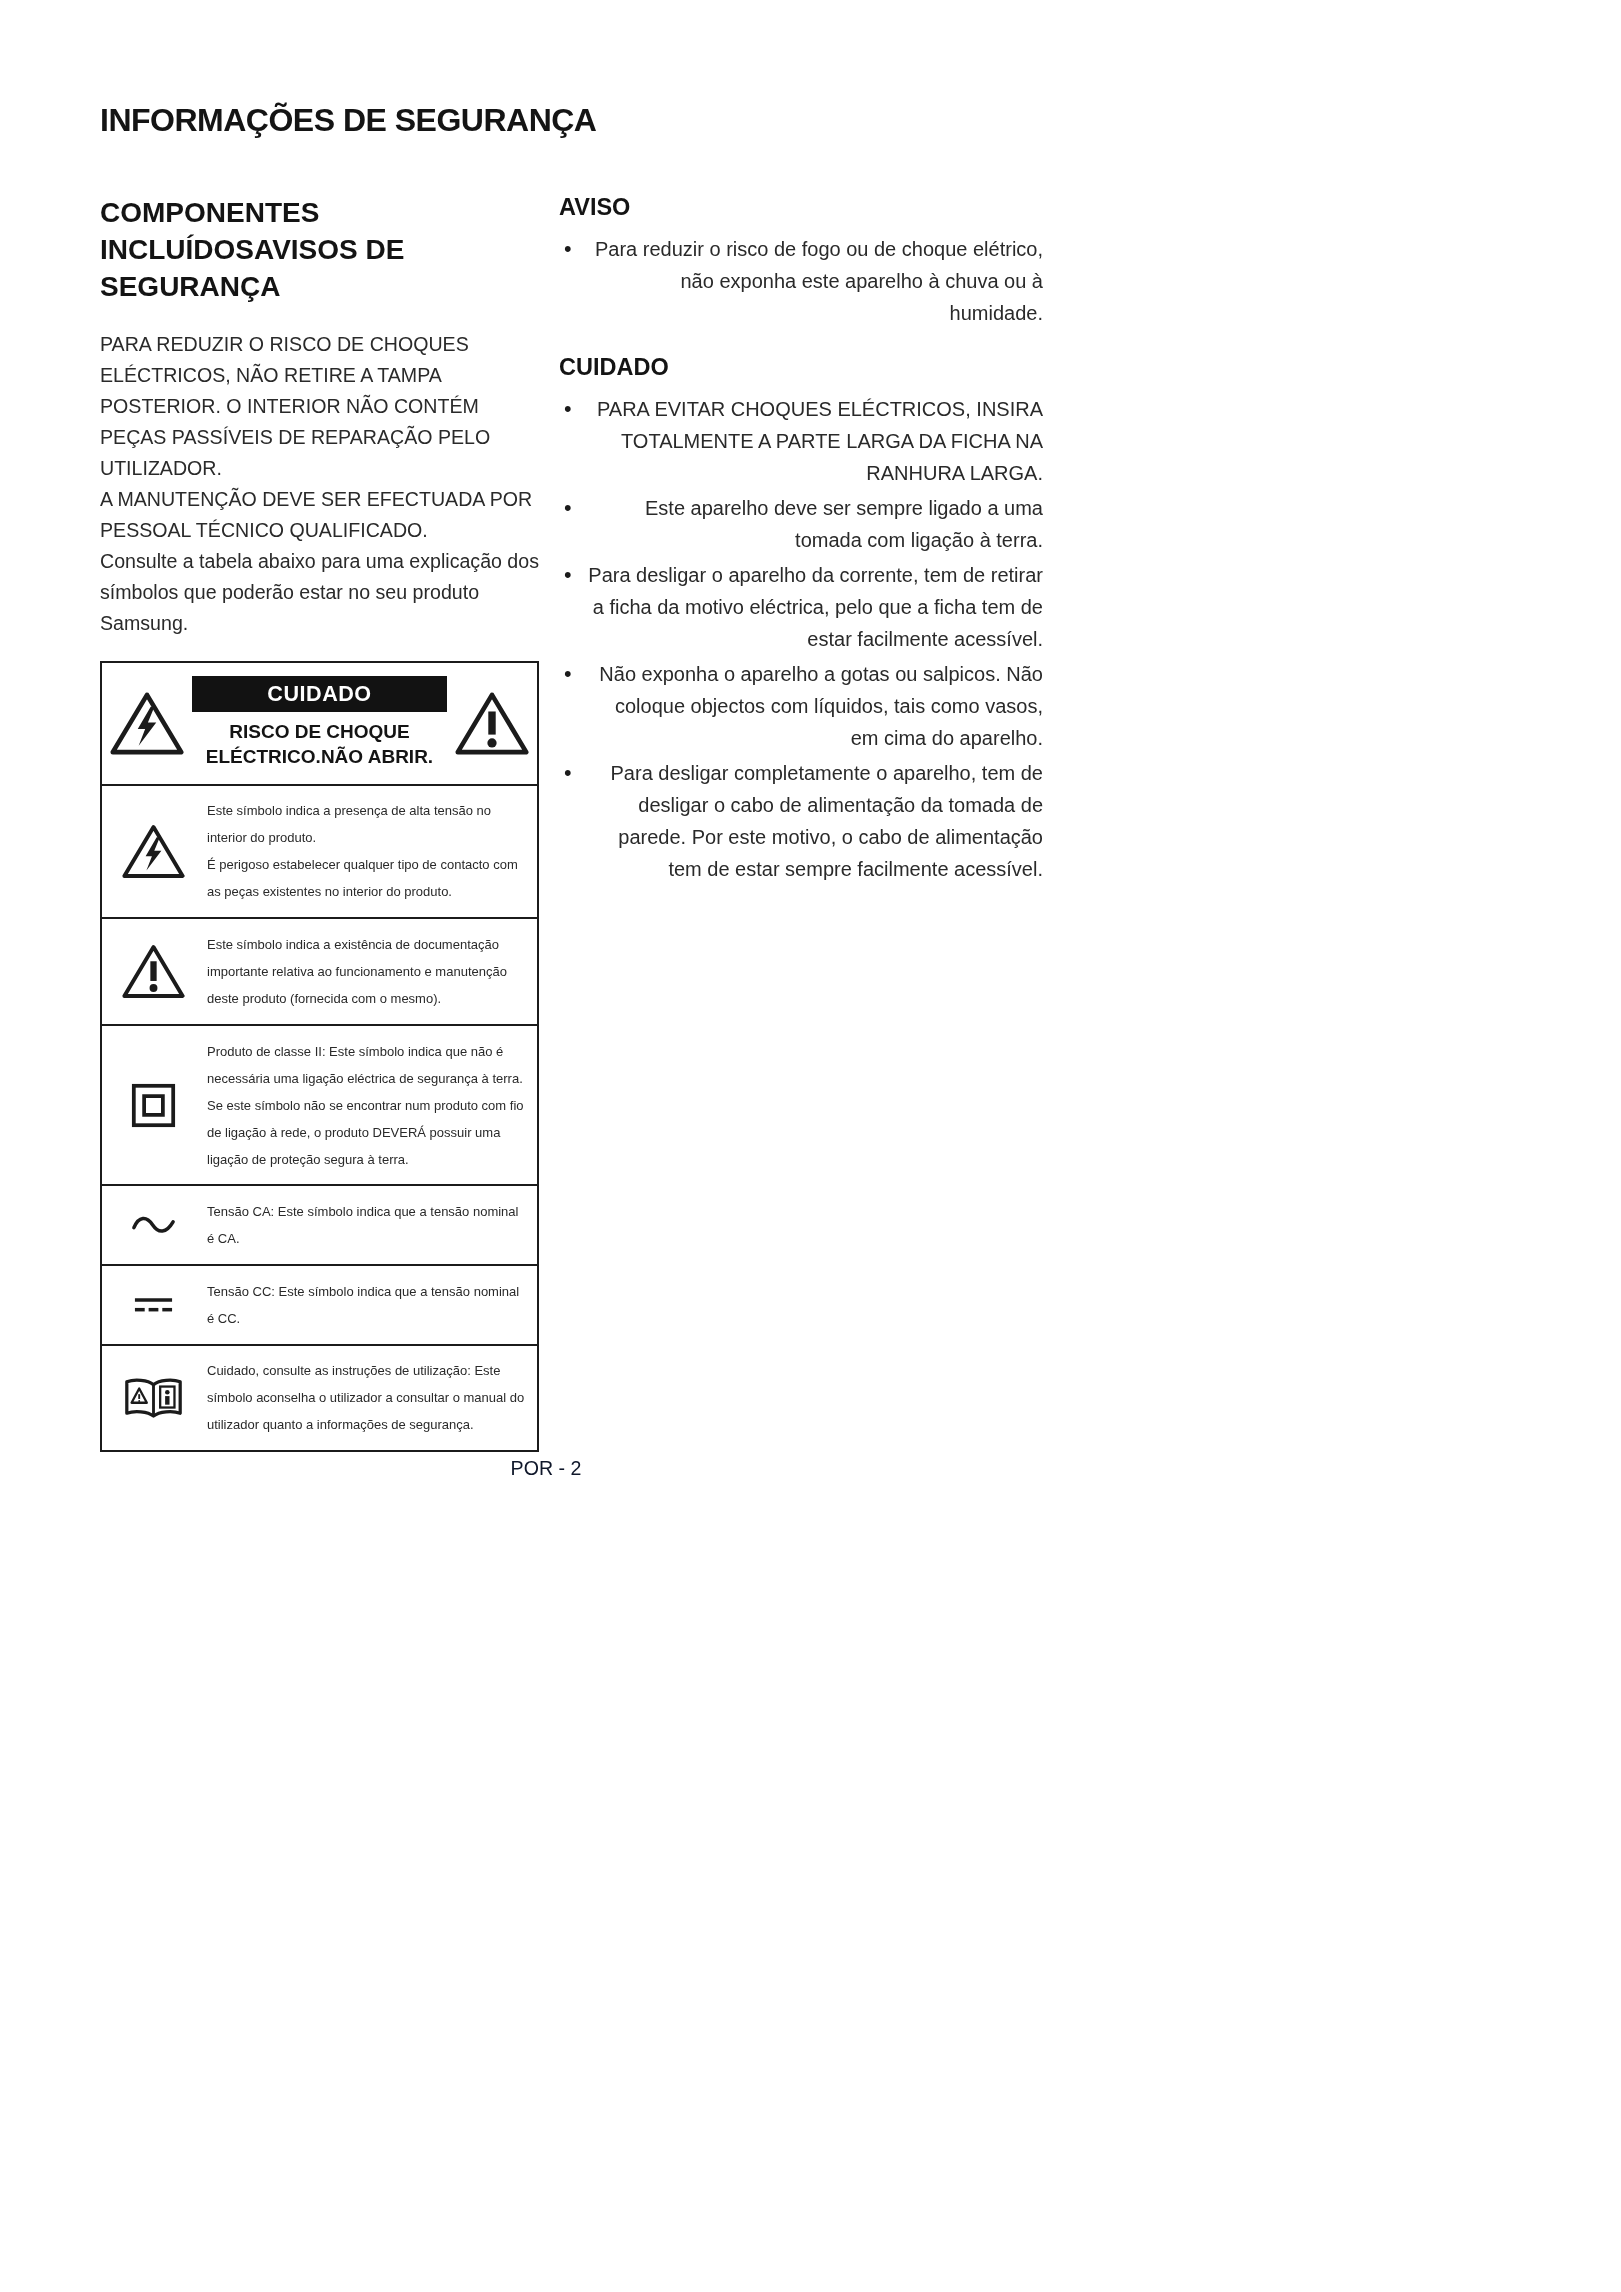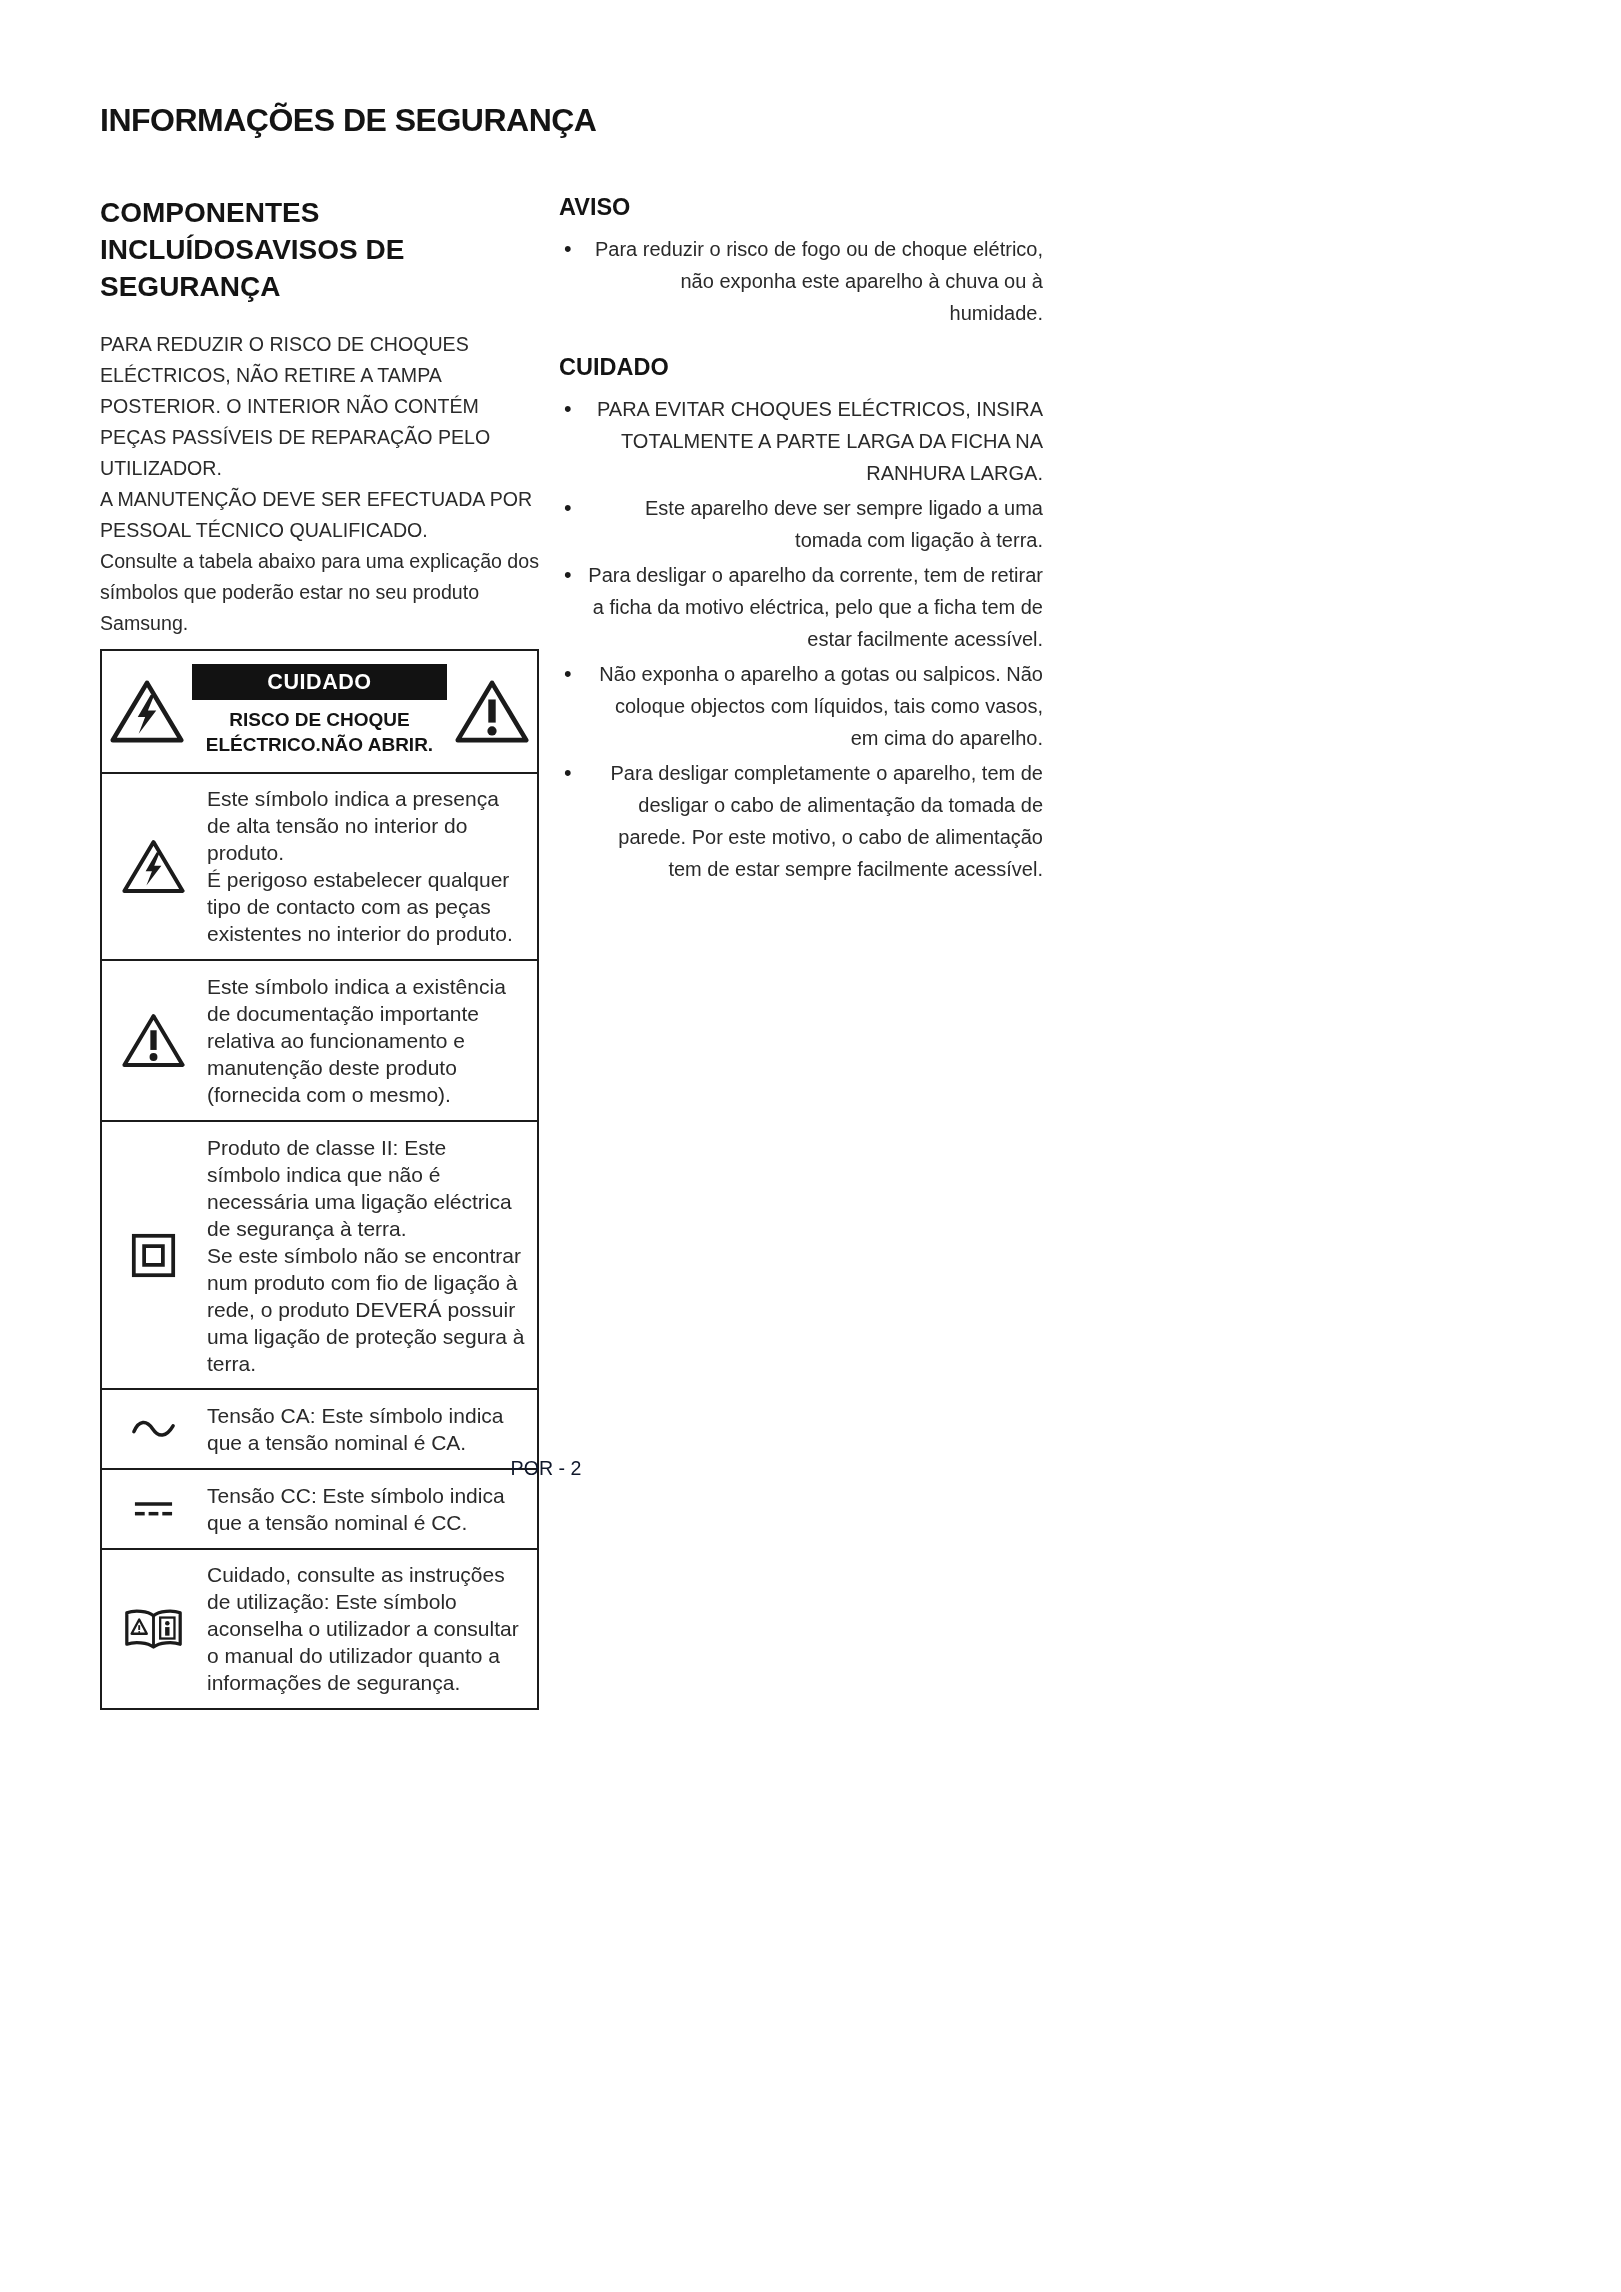--- a/index.html
+++ b/index.html
@@ -12,42 +12,42 @@
     position:absolute; left:100px; top:102px;
     font-size:32px; font-weight:700; letter-spacing:-0.5px; color:#141414;
   }
   
   .col-left { position:absolute; left:100px; top:194px; width:439px; }
   .left-heading {
     font-size:28px; font-weight:700; line-height:37px; color:#141414;
     margin-bottom:23.5px;
   }
   .intro p { font-size:19.6px; line-height:31px; color:#2a2a2a; }
-  .intro { margin-bottom:10px; }
+  .intro { margin-bottom:22px; }
 
   .sym-table { width:439px; border:2.9px solid #1b1b1b; }
   .t-header {
     display:flex; align-items:center; padding:13.7px 7.8px;
     border-bottom:2px solid #1b1b1b;
   }
   .caution-block { flex:1; margin:0 7.8px; text-align:center; }
   .caution-bar {
     background:#121212; color:#ffffff; font-weight:700;
     font-size:21.6px; padding:4.9px 0; letter-spacing:0.5px;
   }
   .risk-text { font-weight:700; font-size:19px; line-height:25.5px; margin-top:6.9px; color:#141414; }
   .t-row { display:flex; border-bottom:2px solid #1b1b1b; }
   .t-row:last-child { border-bottom:none; }
   .icon-cell {
     width:103px; flex-shrink:0;
     display:flex; align-items:center; justify-content:center;
   }
   .text-cell {
     flex:1; padding:11.8px 11.8px 11.8px 2px;
-    font-size:21px; line-height:27px; color:#2a2a2a;
+    font-size:13px; line-height:27px; color:#2a2a2a;
     white-space:pre-line;
   }
 
   
   .col-right { position:absolute; left:559px; top:194px; width:484px; }
   .r-heading { font-size:23.5px; font-weight:700; color:#141414; margin-bottom:11.8px; }
   .r-section + .r-section { margin-top:25.5px; }
   ul.bullets { list-style:none;text-align:right; }
   ul.bullets li {
     position:relative; padding-left:23.5px;

